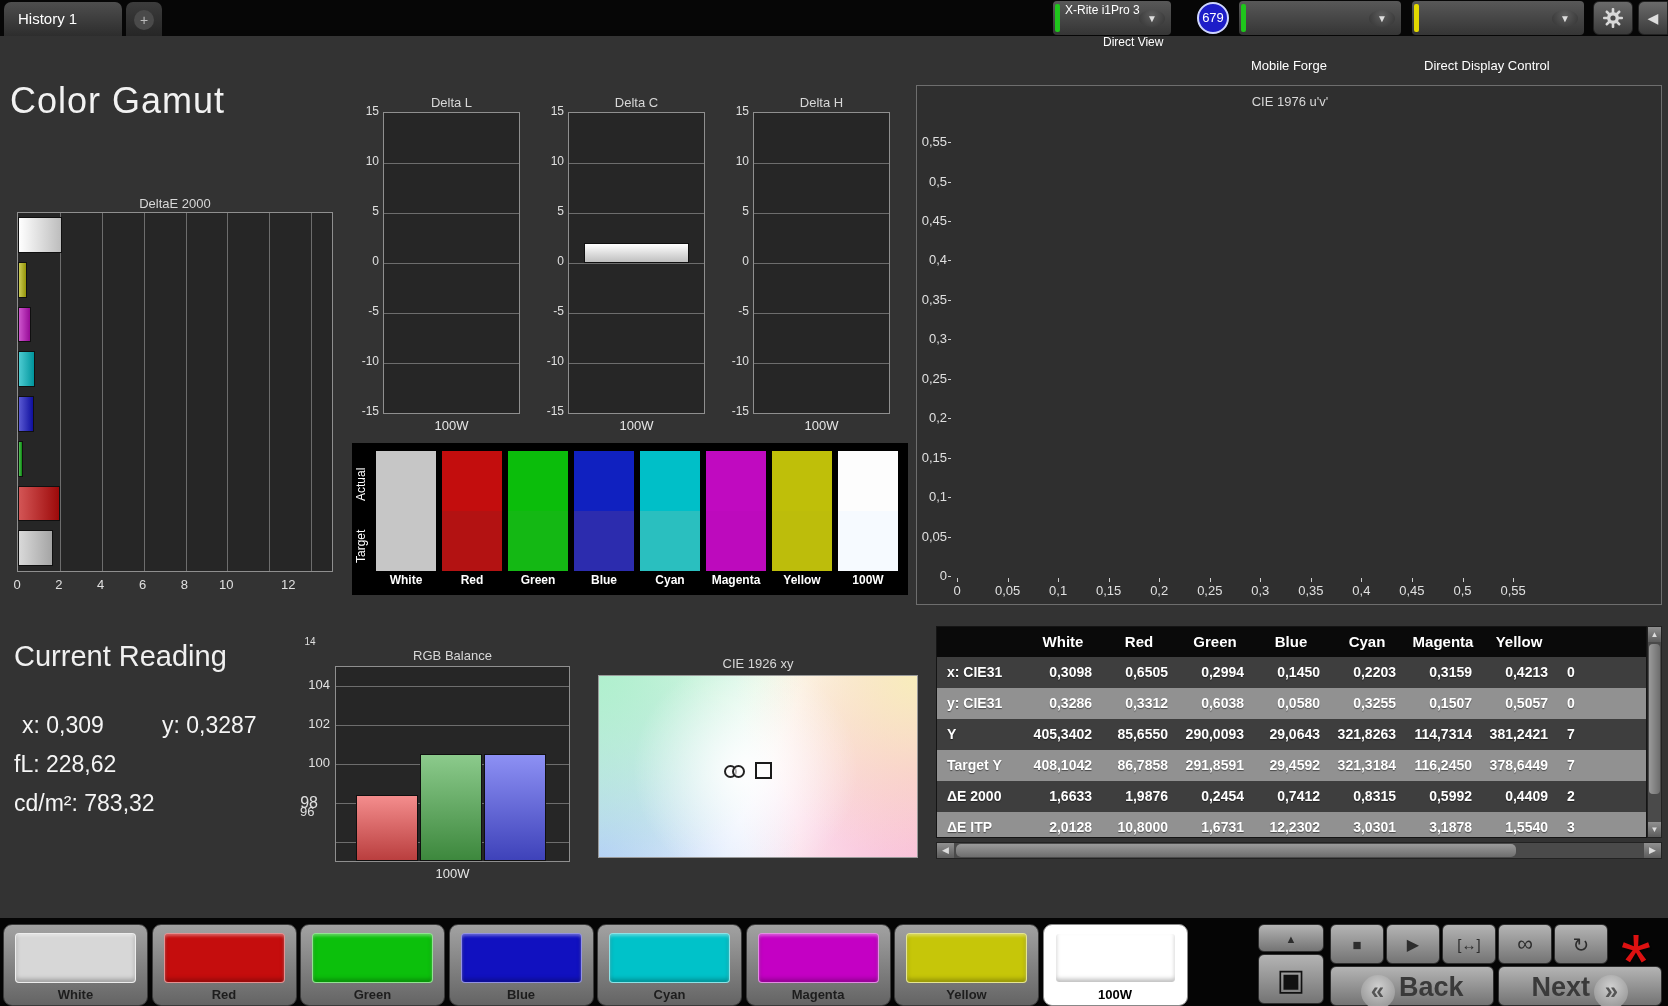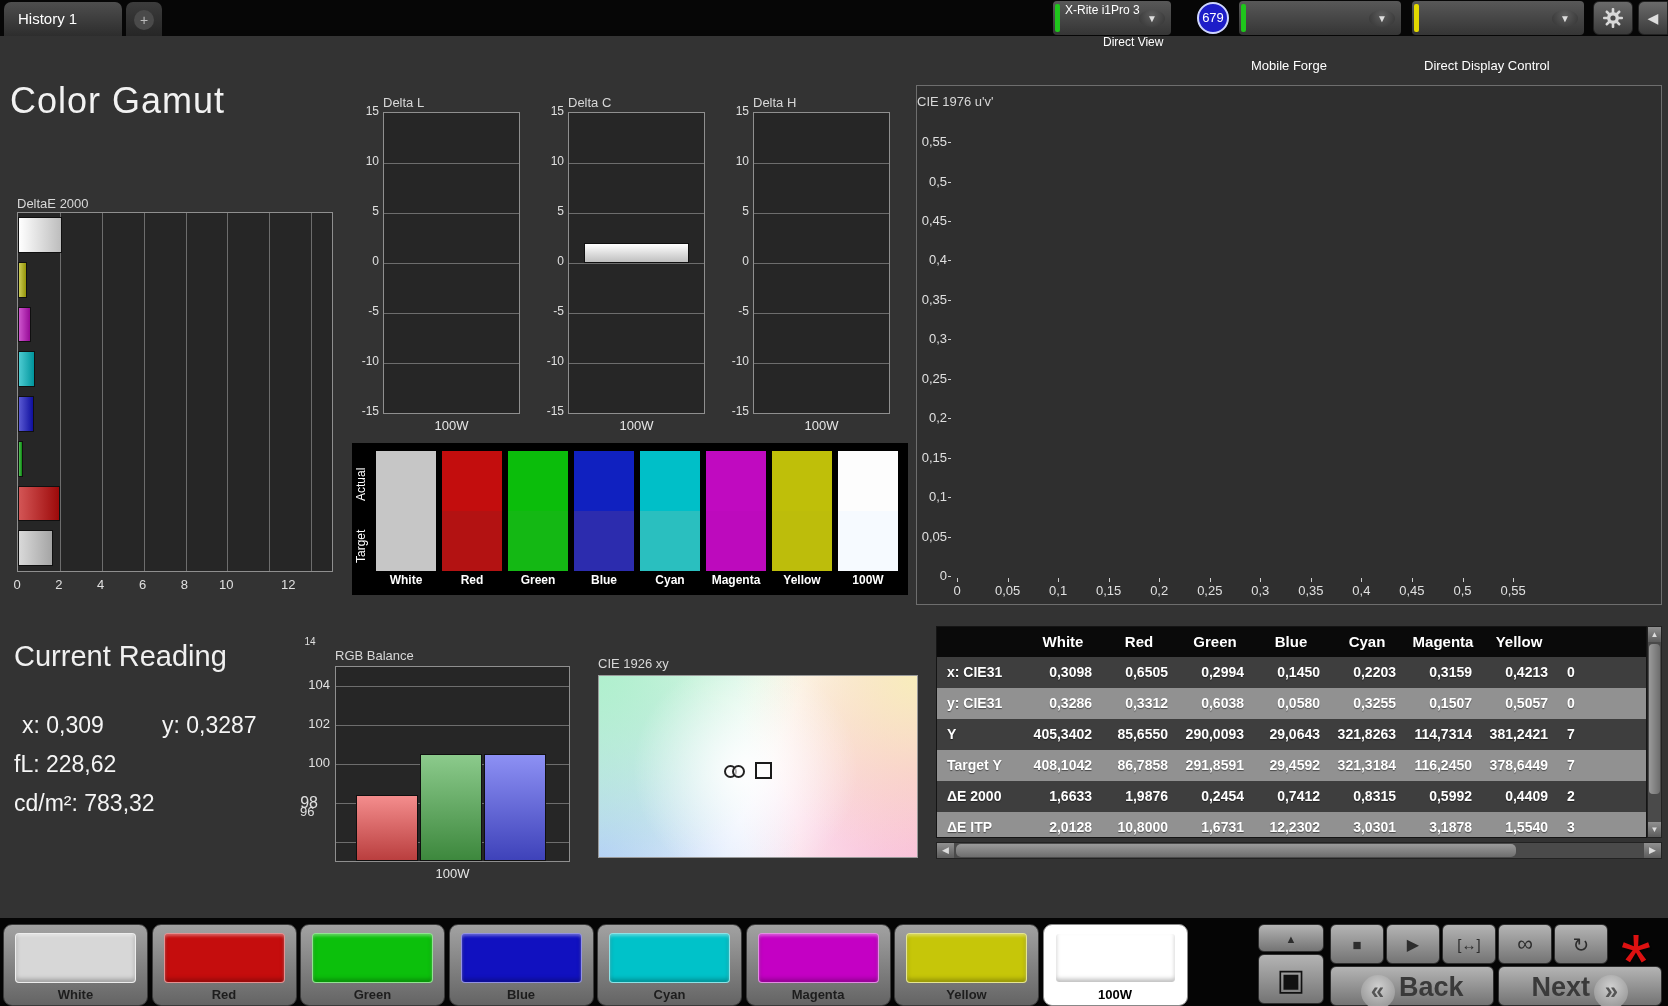--- a/index.html
+++ b/index.html
@@ -19,21 +19,21 @@
   .dropbox .dtext1 { position:absolute; left:12px; top:9px; font-size:13px; white-space:nowrap;margin-top:48px; }
   .droparrow { position:absolute; right:6px; top:9px; width:26px; height:17px; border-radius:50%; background:radial-gradient(circle at 50% 30%,#5c5c5c,#333); color:#ddd; font-size:10px; text-align:center; line-height:17px; }
   .badge { position:absolute; left:1197px; top:2px; width:32px; height:32px; border-radius:50%; background:#1d1dc8; border:2px solid #cfd6ff; color:#fff; font-size:13px; text-align:center; line-height:28px; }
   .iconbtn { position:absolute; top:1px; height:34px; background:linear-gradient(#6a6a6a,#3a3a3a); border-radius:6px; border:1px solid #222; text-align:center; color:#ddd; }
 
   
   .page-title { position:absolute; left:10px; top:80px; font-size:36px; font-weight:400; color:#f2f2f2; letter-spacing:1px; }
 
   
   .plot { position:absolute; background:#262626; border:1px solid #8f8f8f; overflow:hidden; }
-  .chart-title { position:absolute; font-size:13px; color:#d8d8d8; text-align:left; }
+  .chart-title { position:absolute; font-size:13px; color:#d8d8d8; text-align:center; }
   .ticklab { position:absolute; font-size:12px; color:#e0e0e0; white-space:nowrap; }
   .gridv { position:absolute; top:0; bottom:0; width:1px; background:#6d6d6d; }
   .gridh { position:absolute; left:0; right:0; height:1px; background:#6d6d6d; }
   .hbar { position:absolute; border:1px solid #101010; background-image:linear-gradient(to right, rgba(255,255,255,.30), rgba(0,0,0,.18)); }
   .vbar { position:absolute; border:1px solid #101010; background-image:linear-gradient(to bottom, rgba(255,255,255,.35), rgba(0,0,0,.22)); }
   .xlabel-100w { position:absolute; font-size:13px; color:#e6e6e6; text-align:center; }
 
   
   .swpanel { position:absolute; left:352px; top:443px; width:556px; height:152px; background:#000; }
   .swvert { position:absolute; left:2px; width:16px; color:#fff; font-size:12px; writing-mode:vertical-rl; transform:rotate(180deg); text-align:center; }

